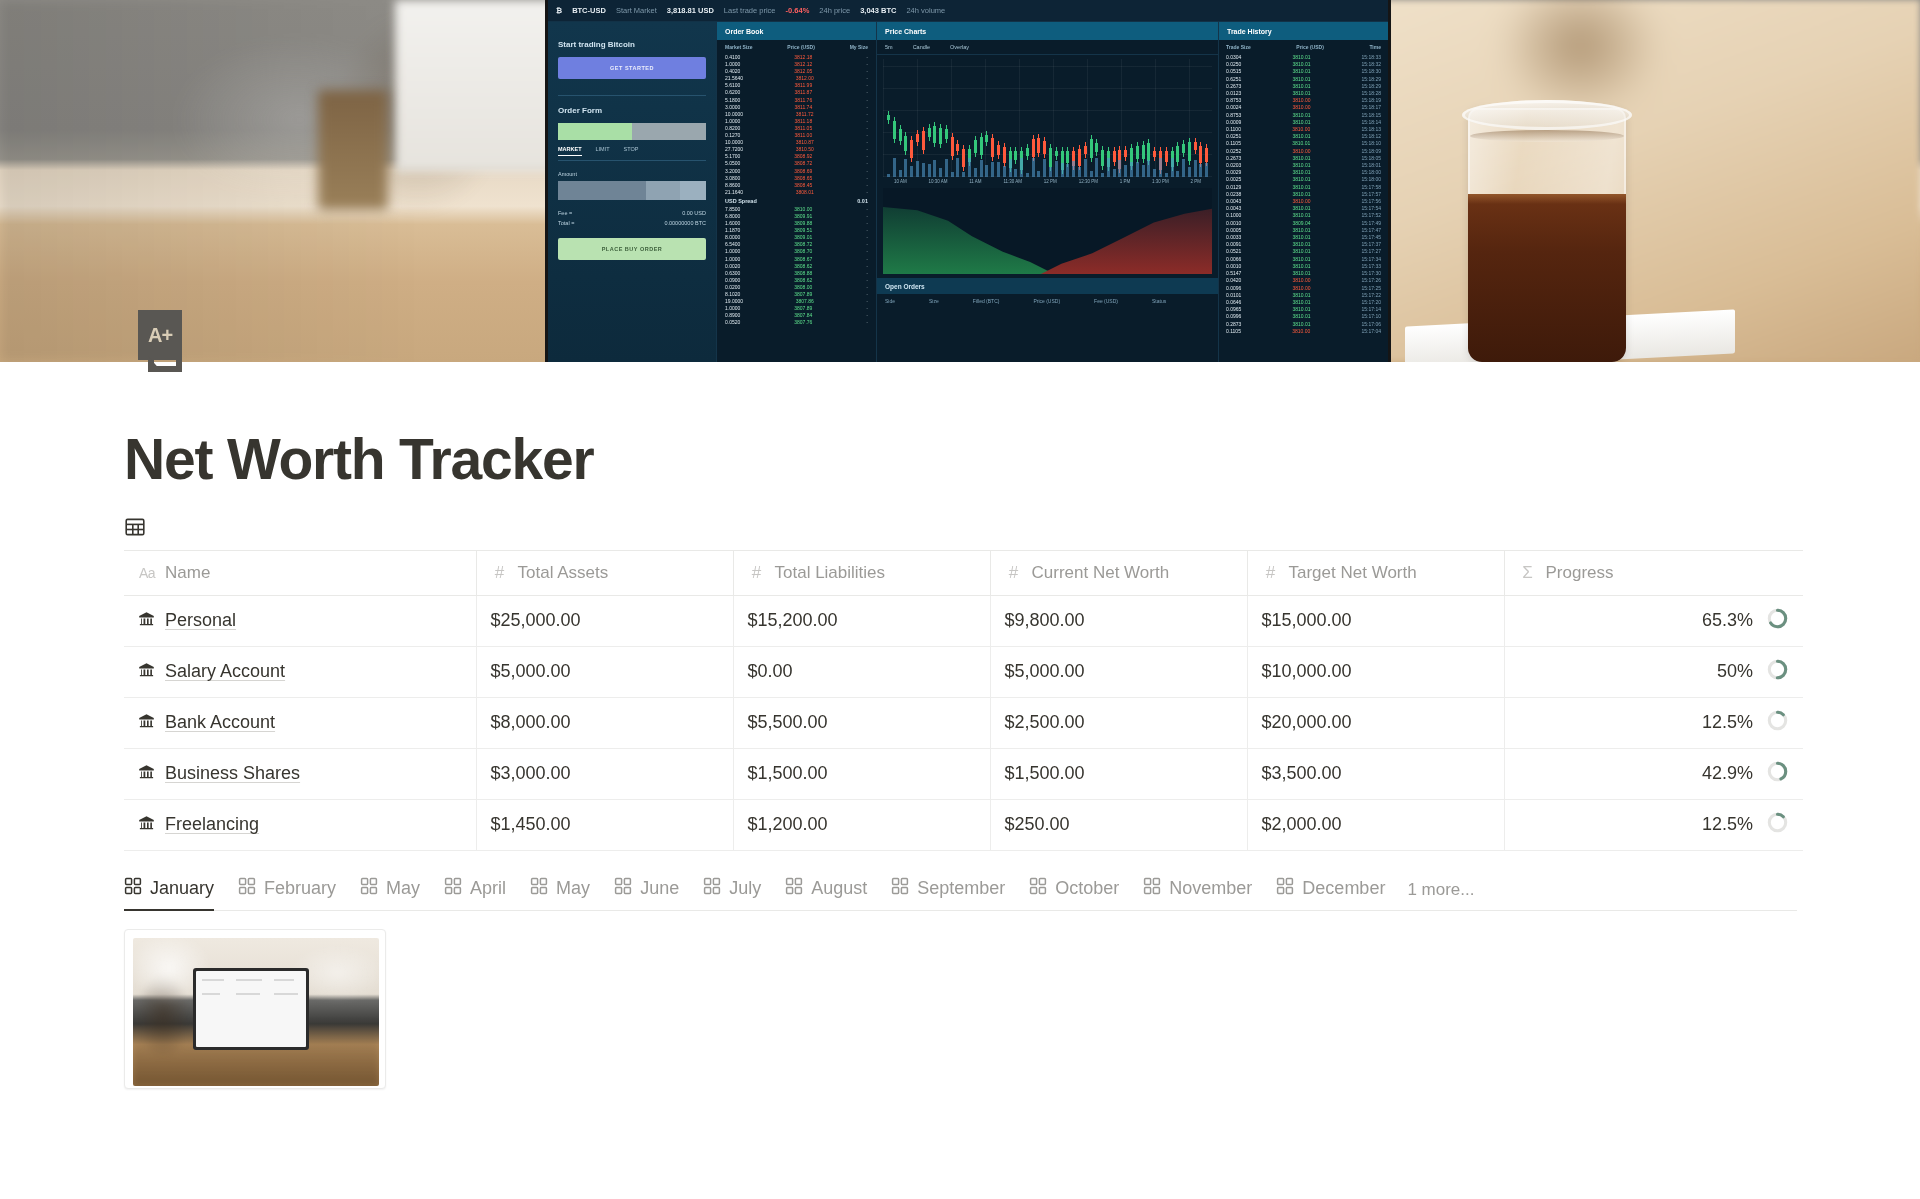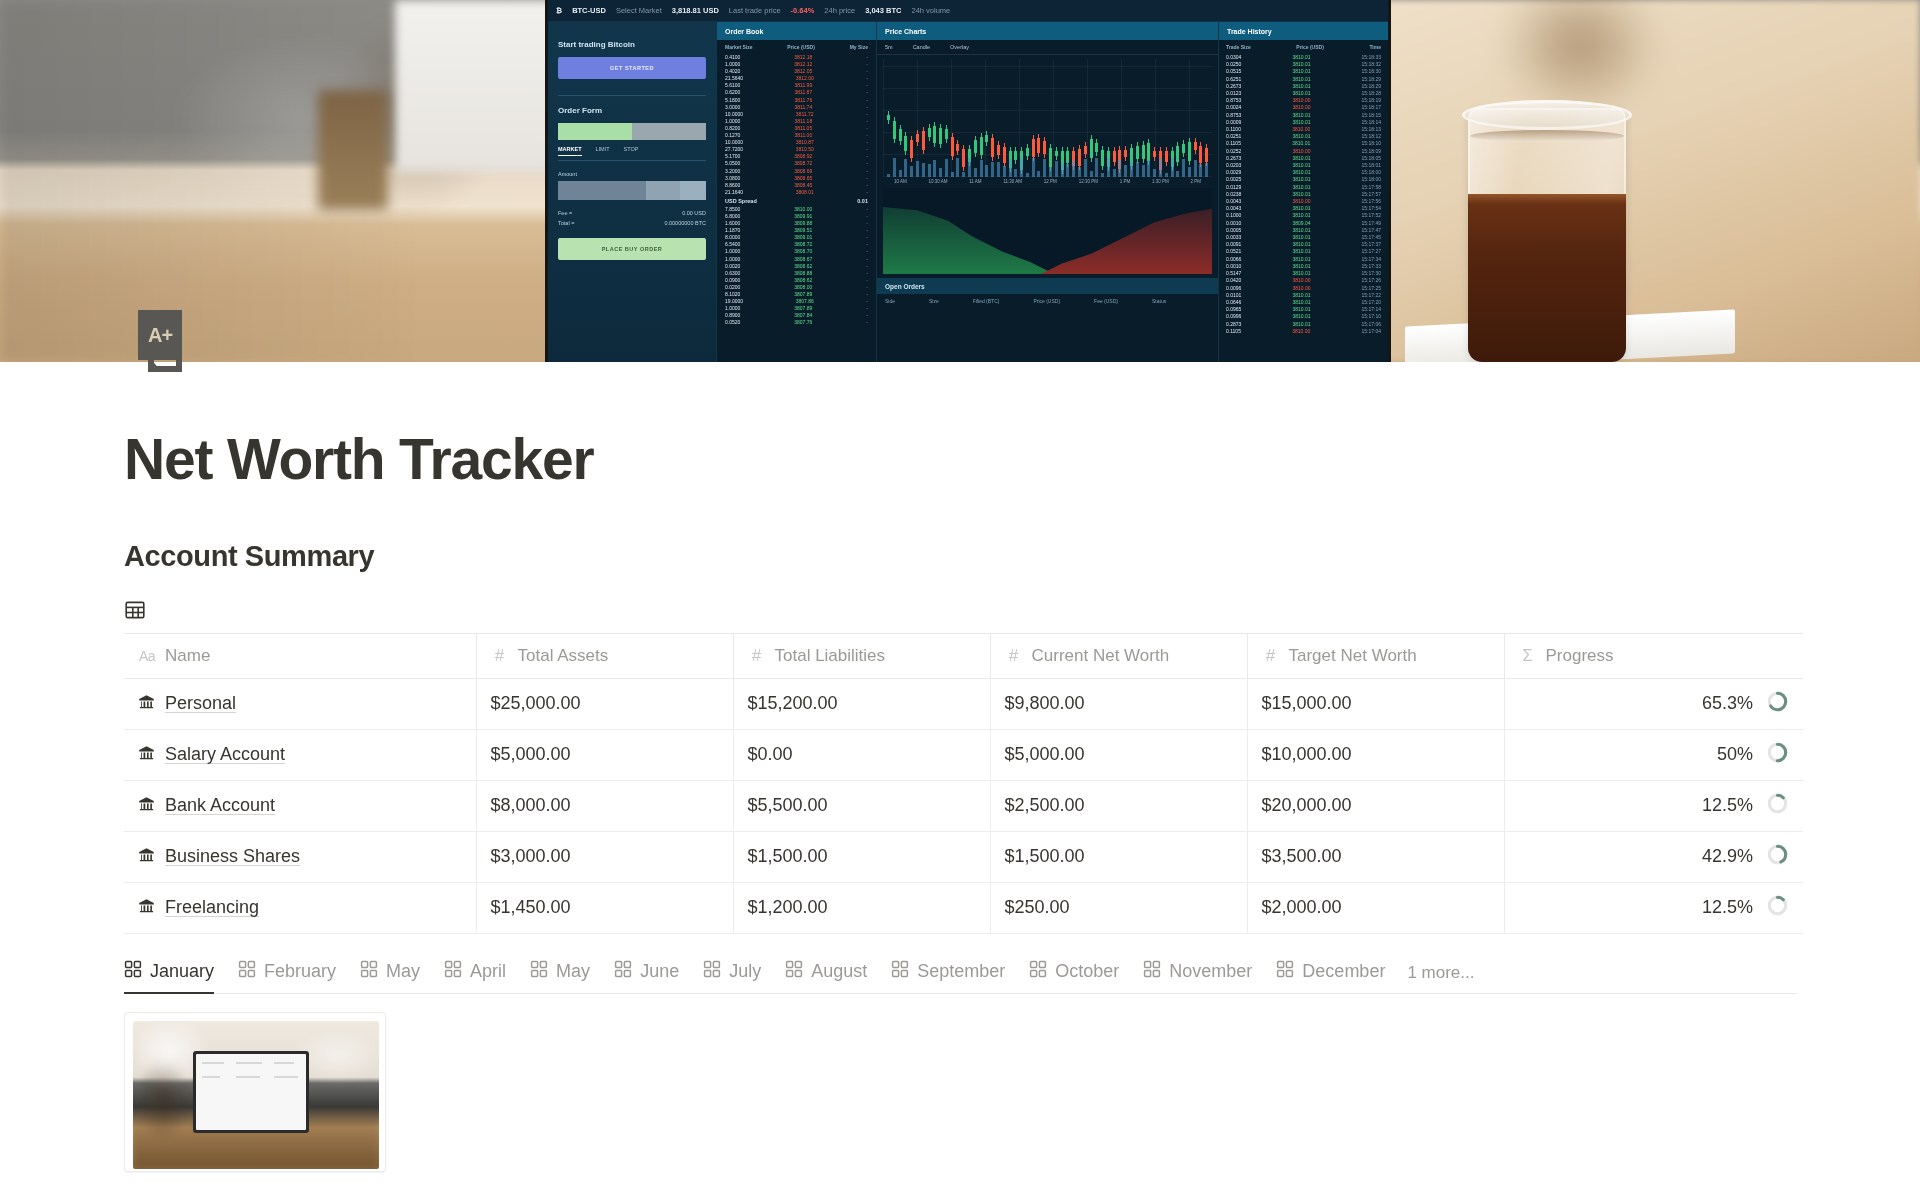--- a/index.html
+++ b/index.html
@@ -389,21 +389,21 @@
 <div class="cover">
   <div class="cover-bg"></div>
   <div class="cover-wall"></div>
   <div class="cover-pot"></div>
   <div class="cover-right-wall"></div>
 
   <div class="monitor">
     <div class="mon-topbar">
       <span>₿</span>
       <span>BTC-USD</span>
-      <span class="mt-dim">Select Market</span>
+      <span class="mt-dim">Start Market</span>
       <span>3,818.81 USD</span>
       <span class="mt-dim">Last trade price</span>
       <span class="mt-red">-0.64%</span>
       <span class="mt-dim">24h price</span>
       <span>3,043 BTC</span>
       <span class="mt-dim">24h volume</span>
     </div>
 
     <div class="mon-col-left">
       <div class="mon-sec-title">Start trading Bitcoin</div>
@@ -1123,21 +1123,20 @@
     <div class="pi-aplus">A+</div>
     <div class="pi-fold"></div>
   </div>
 </div>
 
 <div class="content">
   <div class="inner">
 
     <h1 class="page-title">Net Worth Tracker</h1>
 
-    <h2 class="section-title">Account Summary</h2>
 
     <div class="db-icon">
       <svg width="22" height="22" viewBox="0 0 22 22" fill="none" stroke="#37352f" stroke-width="1.6">
         <rect x="2.2" y="3.4" width="17.6" height="15.2" rx="1.4"></rect>
         <line x1="2.2" y1="8.4" x2="19.8" y2="8.4"></line>
         <line x1="2.2" y1="13.5" x2="19.8" y2="13.5"></line>
         <line x1="8.8" y1="8.4" x2="8.8" y2="18.6"></line>
         <line x1="14.2" y1="8.4" x2="14.2" y2="18.6"></line>
       </svg>
     </div>

